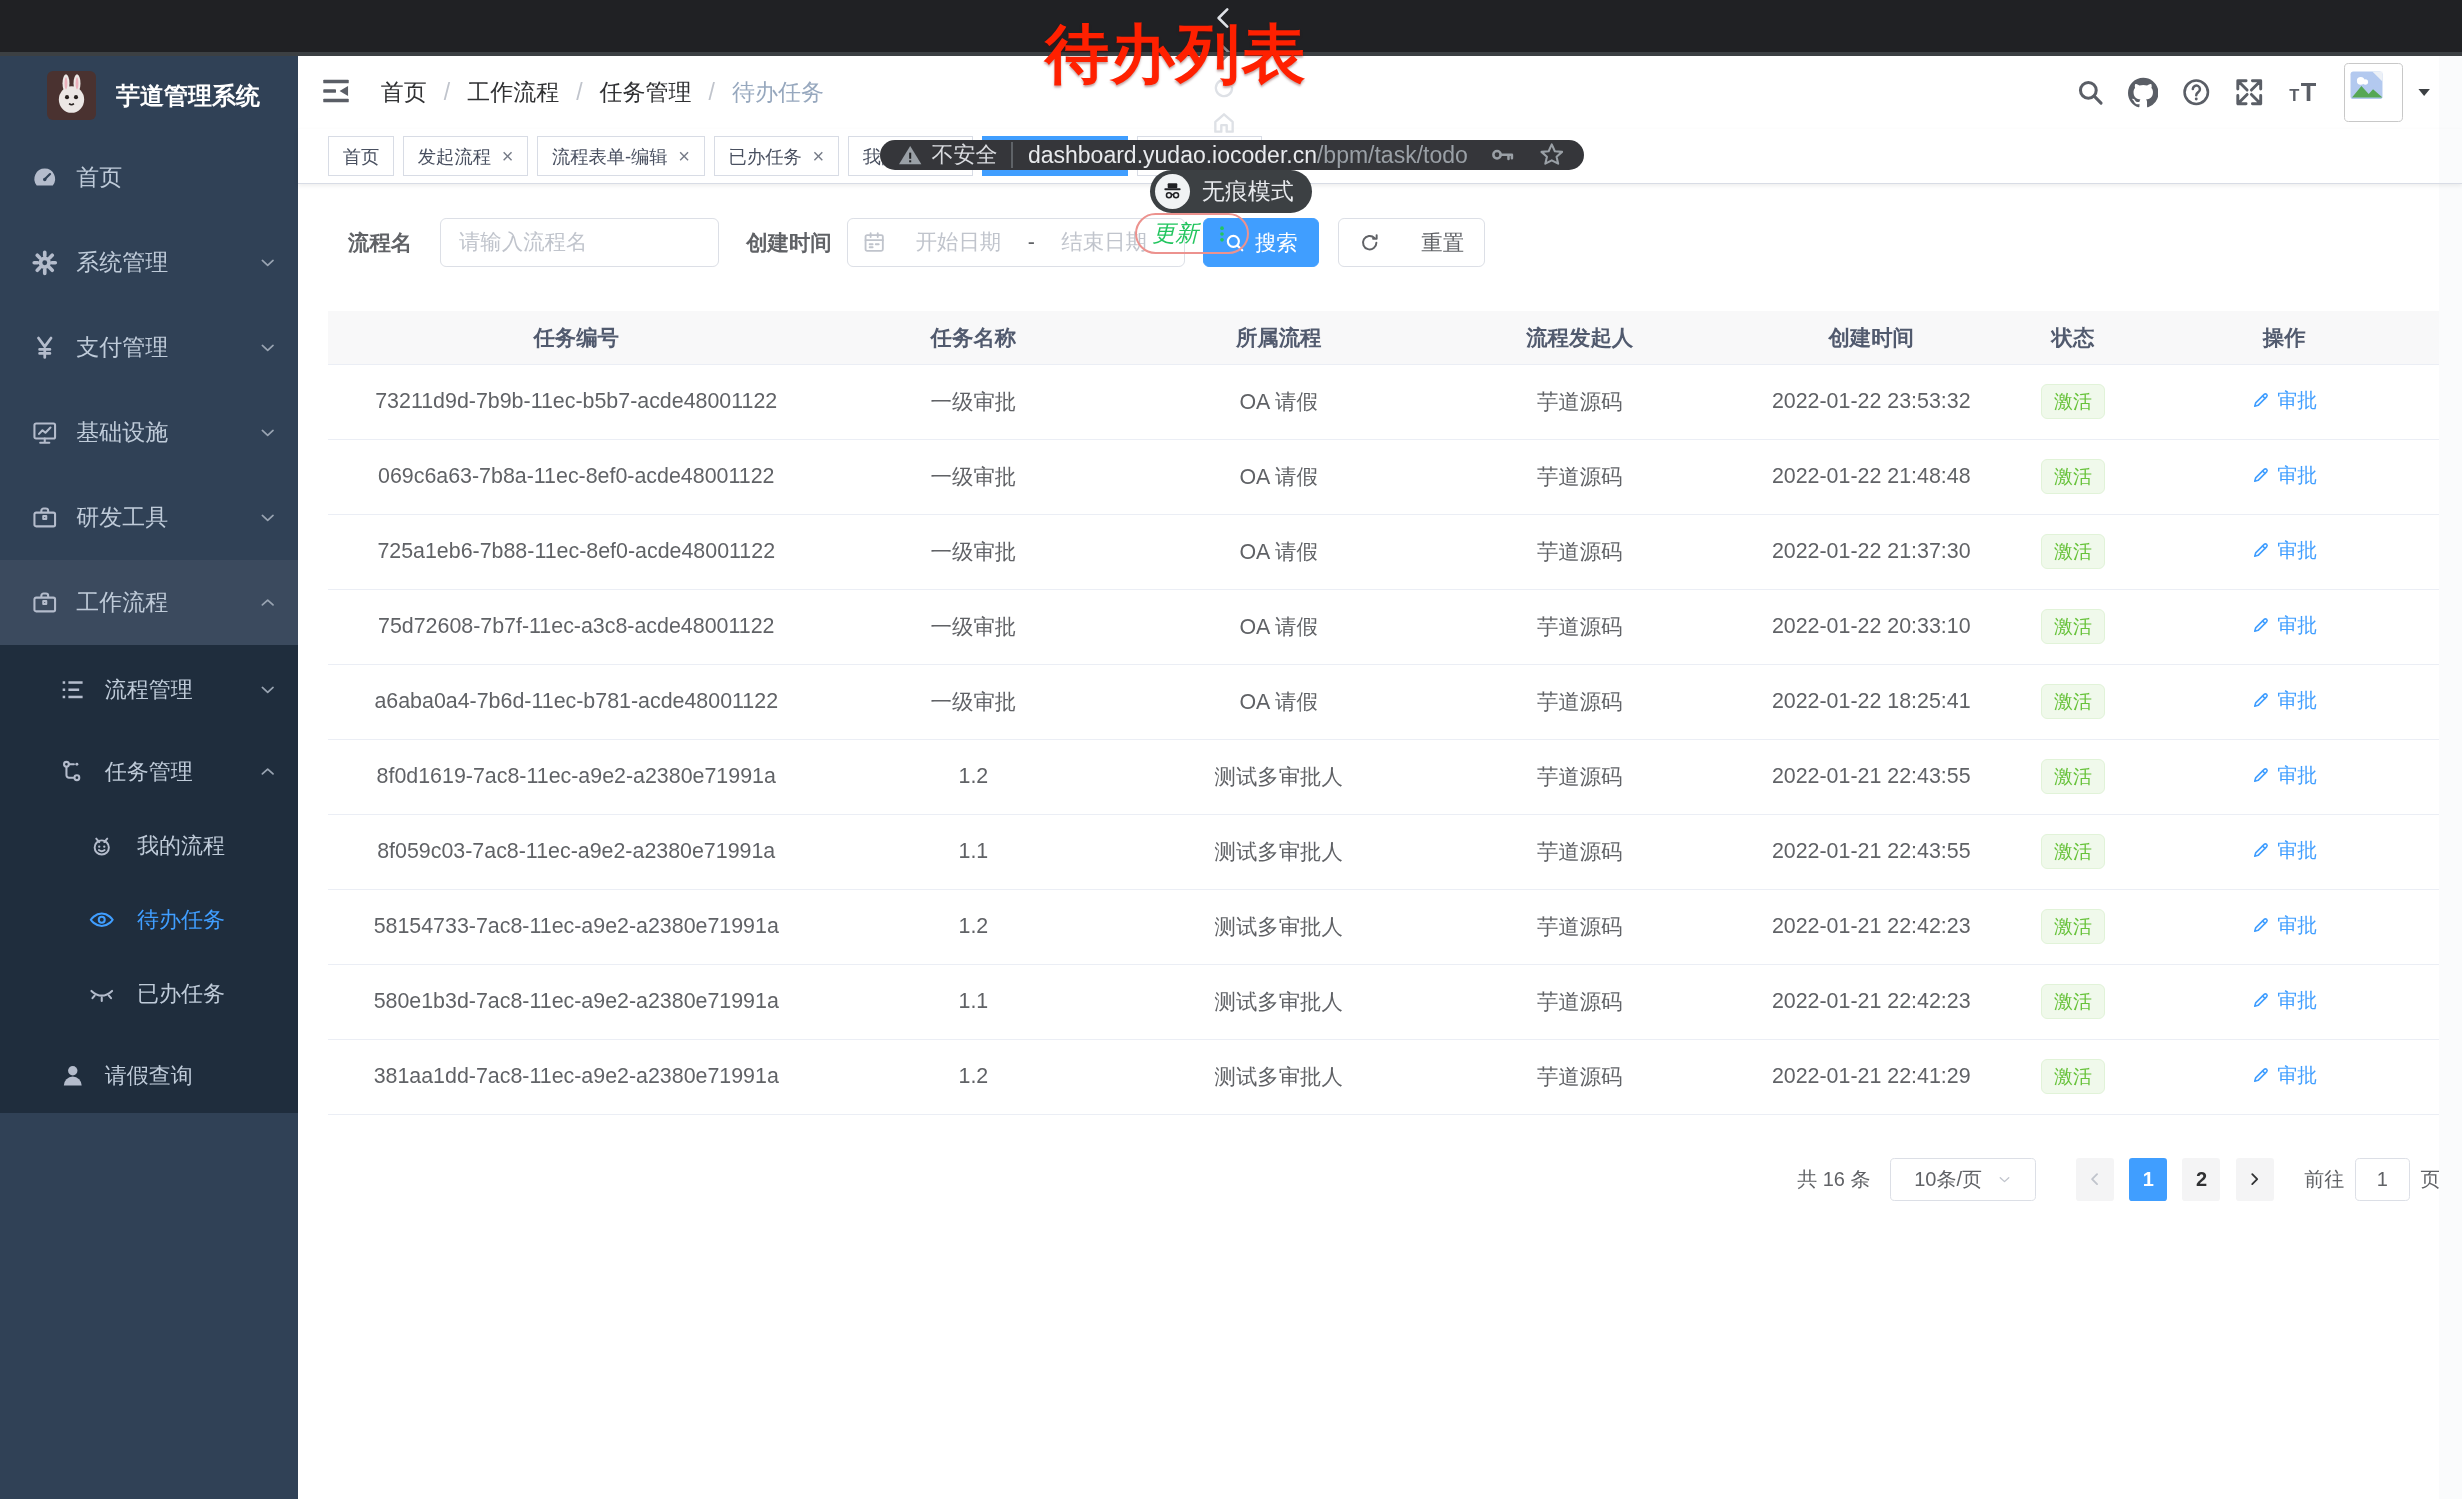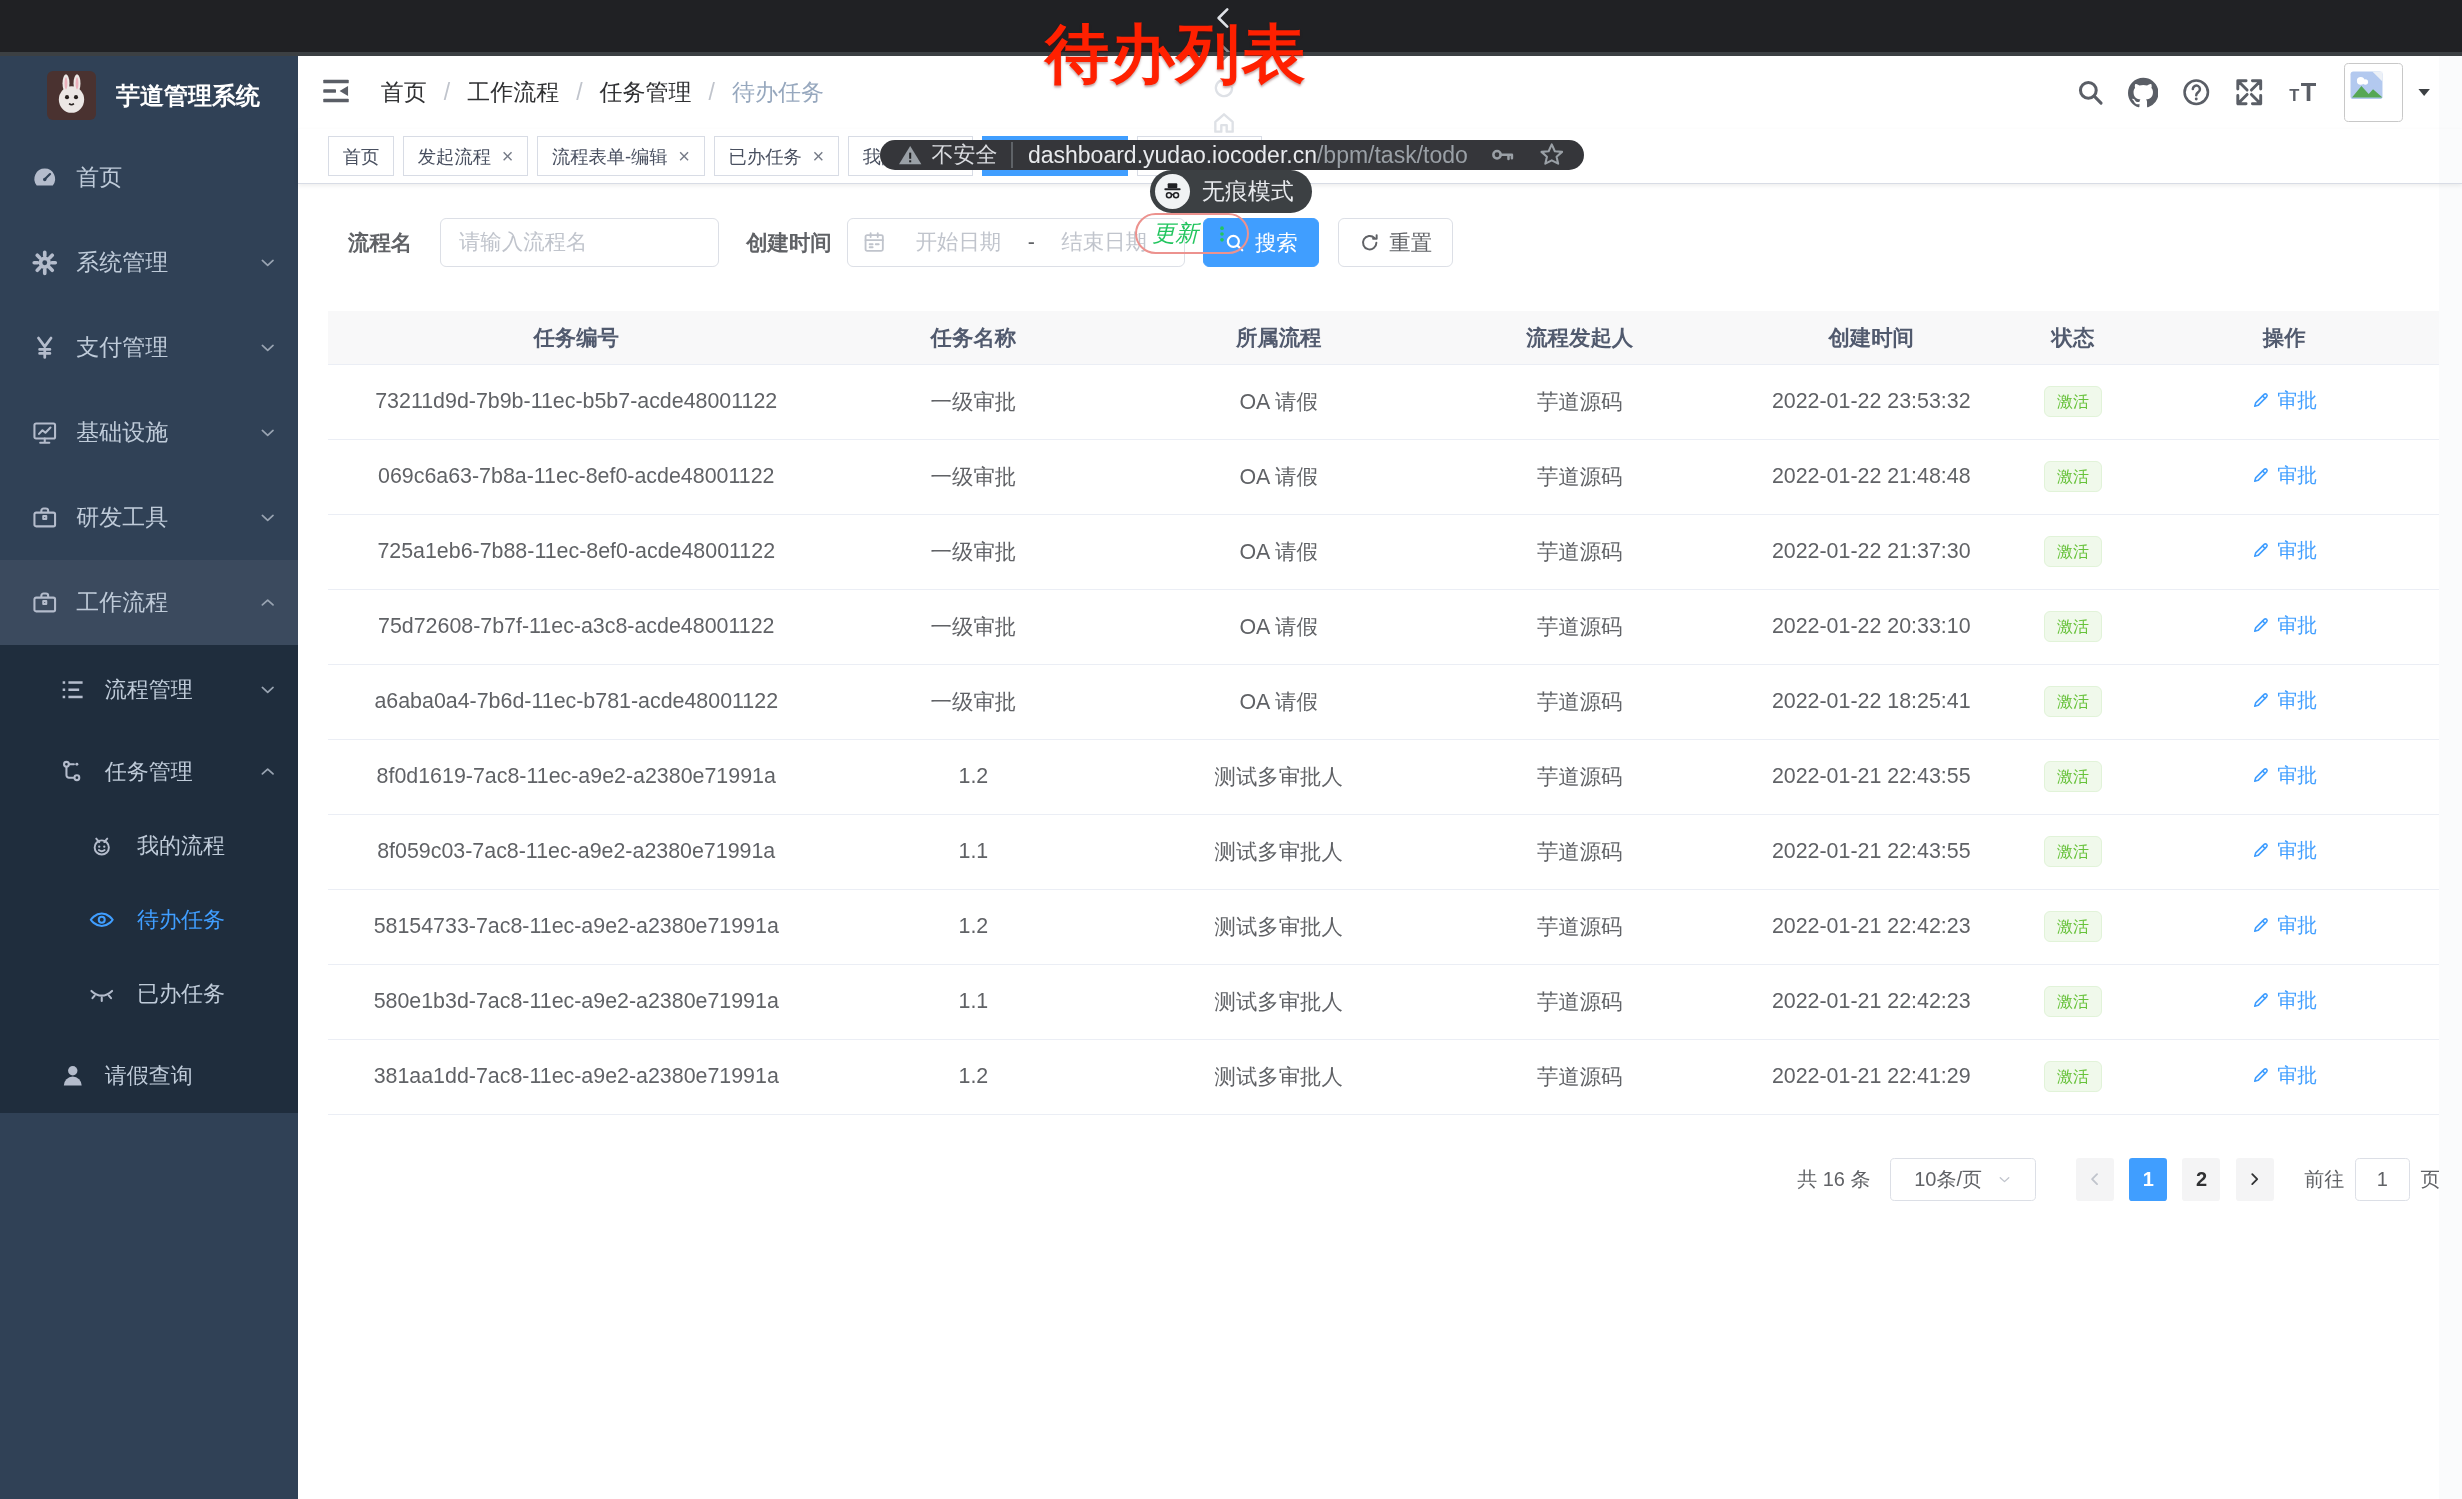--- a/index.html
+++ b/index.html
@@ -108,29 +108,29 @@
     display:flex; align-items:center; padding:0 13.7px; background:#fff; }
   .cal { width:24.4px; height:24.4px; color:#c0c4cc; flex:0 0 auto; margin-right:6.1px; }
   .cal svg { width:24.4px; height:24.4px; }
   .date-input { flex:1 1 auto; min-width:0; border:none; outline:none; text-align:center;
     font-size:21.4px; color:#606266; background:transparent; font-family:inherit; }
   .range-sep { color:#606266; font-size:21.4px; padding:0 3.1px; }
   .btn { height:49px; border-radius:6.1px; font-size:21.4px; display:flex; align-items:center;
     padding:0 20px; cursor:pointer; font-family:inherit; }
   .btn svg { width:21.4px; height:21.4px; margin-right:9.2px; }
   .btn-primary { background:#409eff; color:#fff; border:1.5px solid #409eff; margin-left:18.3px; }
-  .btn-plain { background:#fff; color:#606266; border:1.5px solid #dcdfe6; margin-left:19px; }
+  .btn-plain { background:#fff; color:#606266; border:1.5px solid #dcdfe6; margin-left:19px;gap:32px; }
 
   table.grid { width:100%; border-collapse:collapse; table-layout:fixed; }
   .grid th { height:53px; background:#f8f8f9; color:#515a6e; font-size:21.4px; font-weight:bold;
     text-align:center; border-bottom:1.5px solid #ebeef5; padding:0 7.6px; }
   .grid td { height:75px; text-align:center; font-size:21.4px; color:#606266;
     border-bottom:1.5px solid #ebeef5; padding:0 7.6px; white-space:nowrap; overflow:hidden; }
   .tag-success { display:inline-block; padding:6.9px 12.2px; background:#f0f9eb; border:1.5px solid #e1f3d8;
-    border-radius:6.1px; color:#67c23a; font-size:16px; line-height:1; }
+    border-radius:6.1px; color:#67c23a; font-size:19px; line-height:1; }
   .action-link { color:#409eff; font-size:20px; display:inline-flex; align-items:center; gap:6.1px;
     cursor:pointer; text-decoration:none; }
   .action-link svg { width:20px; height:20px; }
 
   .pager { display:flex; align-items:center; justify-content:flex-end; margin-top:43px;
     font-size:20px; color:#606266; }
   .pg-total { margin-right:20px; white-space:nowrap; }
   .pg-size { width:146px; height:43px; border:1.5px solid #dcdfe6; border-radius:4.6px; background:#fff;
     display:flex; align-items:center; justify-content:center; gap:13.7px; cursor:pointer; margin-right:32px; }
   .pg-size svg { width:17px; height:17px; color:#c0c4cc; }

